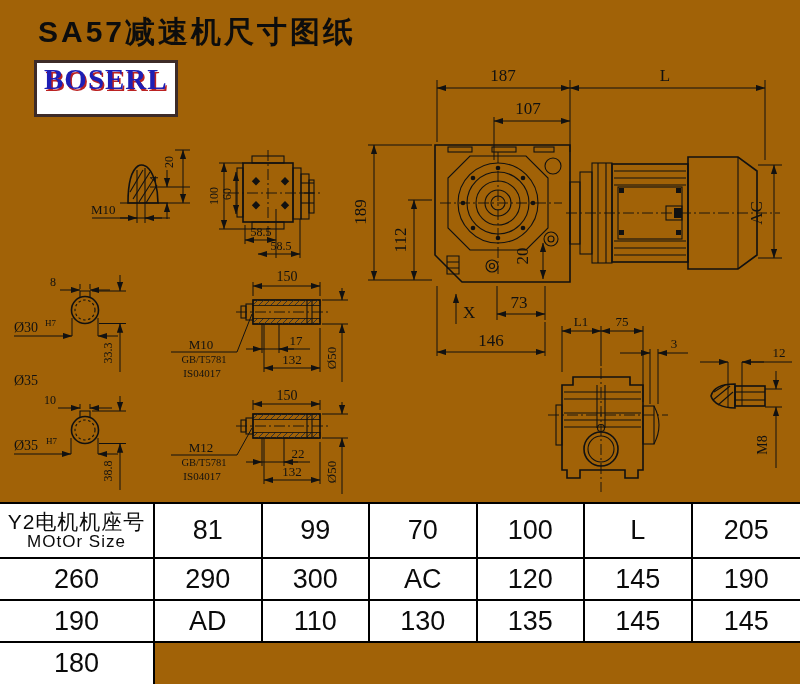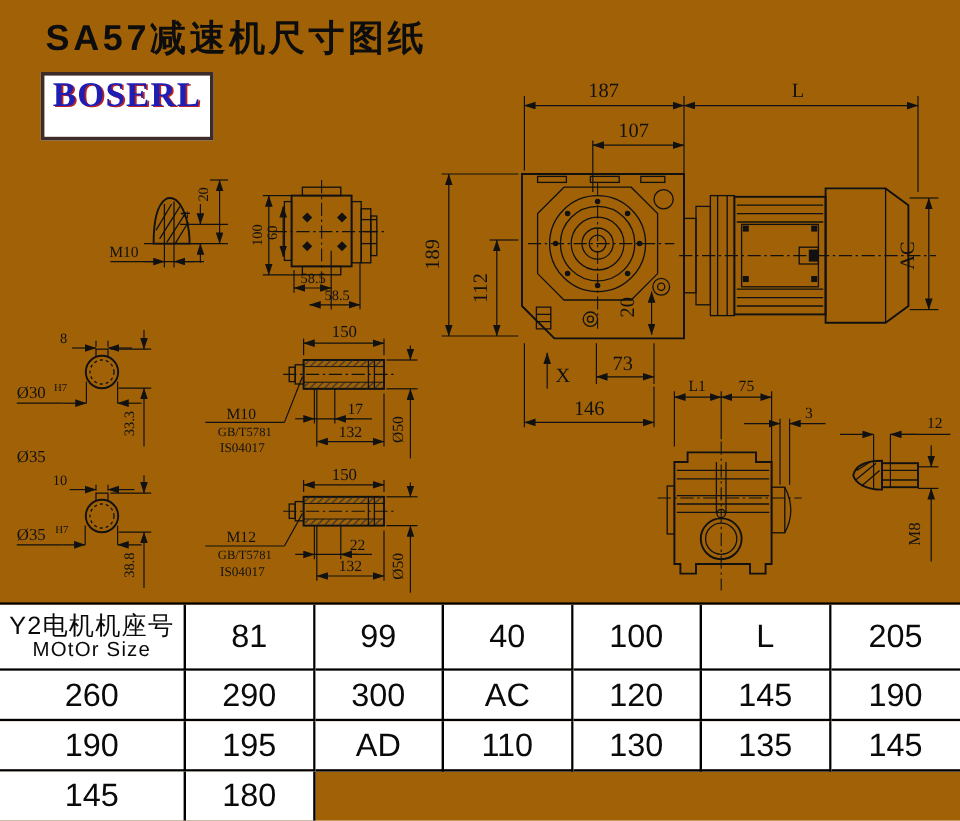--- a/index.html
+++ b/index.html
@@ -382,35 +382,34 @@
   </svg>
 
   
   <div class="tbl">
     <div class="cell hcell">
       <span class="hcn">Y2电机机座号</span>
       <span class="hen">MOtOr Size</span>
     </div>
     <div class="cell">81</div>
     <div class="cell">99</div>
-    <div class="cell">40</div>
+    <div class="cell">70</div>
     <div class="cell">100</div>
 
     <div class="cell">L</div>
     <div class="cell">205</div>
     <div class="cell">260</div>
     <div class="cell">290</div>
     <div class="cell">300</div>
 
     <div class="cell">AC</div>
     <div class="cell">120</div>
     <div class="cell">145</div>
     <div class="cell">190</div>
     <div class="cell">190</div>
-    <div class="cell">195</div>
 
     <div class="cell">AD</div>
     <div class="cell">110</div>
     <div class="cell">130</div>
     <div class="cell">135</div>
     <div class="cell">145</div>
     <div class="cell">145</div>
     <div class="cell">180</div>
   </div>
 

